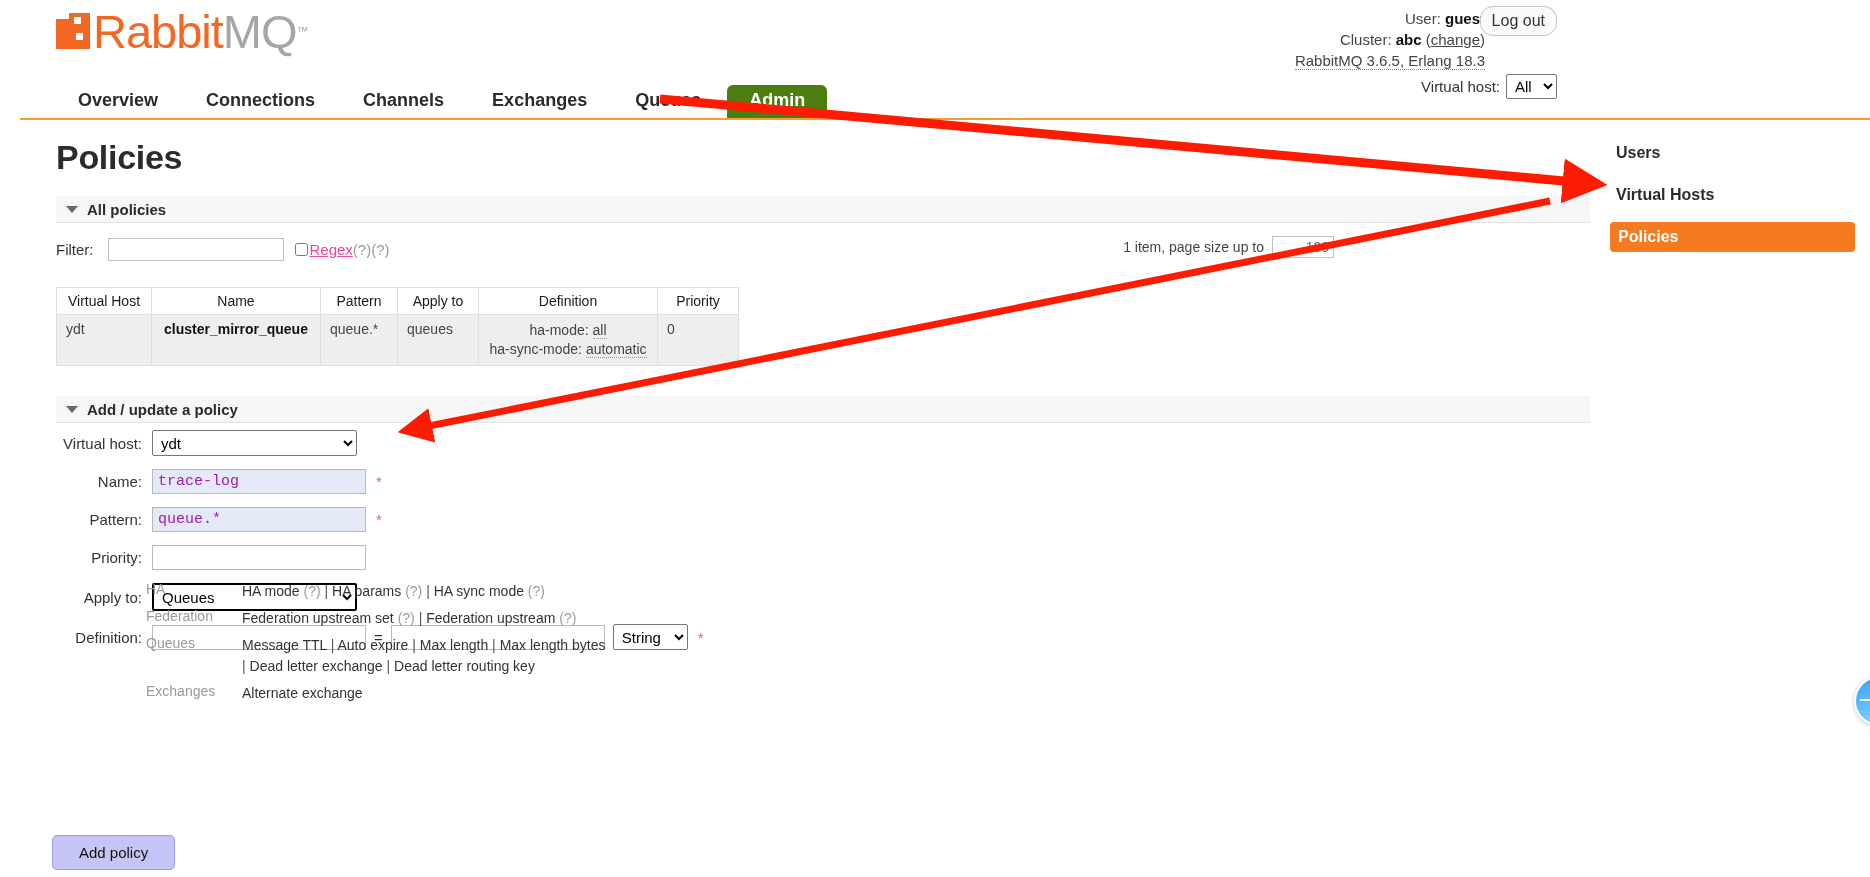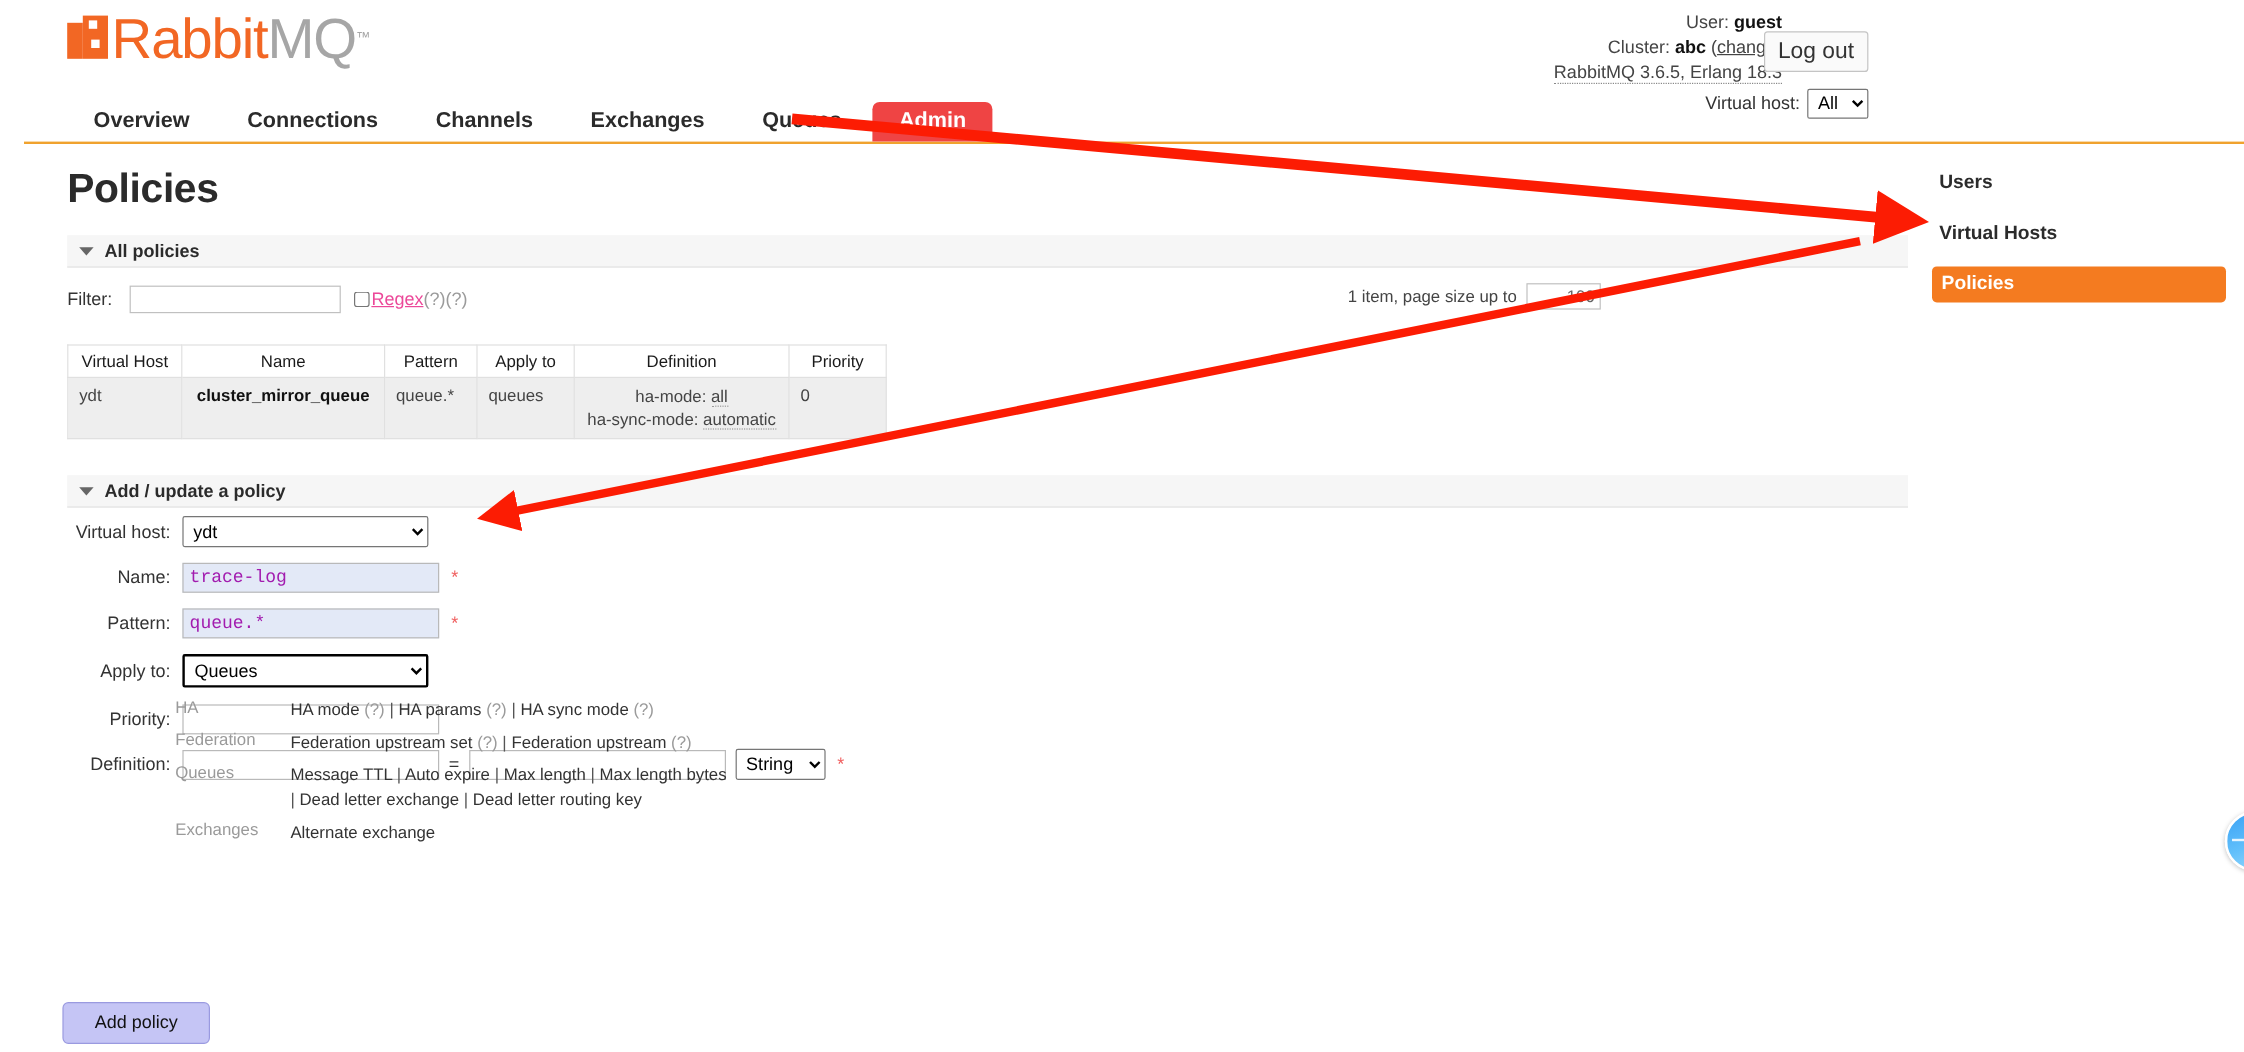--- a/index.html
+++ b/index.html
@@ -70,26 +70,26 @@
     font-size: 15px;
     color: #444;
     line-height: 21px;
   }
   .userinfo b { color: #111; }
   .userinfo .dotted { border-bottom: 1px dotted #888; }
   .userinfo a { color: #444; text-decoration: underline; }
   .logout-btn {
     position: absolute;
     right: 333px;
-    top: 26px;
+    top: 6px;
     background: #fafafa;
     border: 1px solid #c4c4c4;
-    border-radius: 3px;
+    border-radius: 13px;
     padding: 5px 11px;
-    font-size: 19px;
+    font-size: 16px;
     color: #333;
     font-family: "Liberation Sans", sans-serif;
     cursor: pointer;
   }
 
   .vhost-sel-wrap {
     position: absolute;
     right: 333px;
     top: 74px;
     display: flex;
@@ -131,21 +131,21 @@
     font-size: 18px;
     font-weight: bold;
     color: #2b2b2b;
     padding: 5px 22px 7px 22px;
     margin-right: 4px;
     border-radius: 6px 6px 0 0;
     cursor: pointer;
     white-space: nowrap;
   }
   .navitem.active {
-    background: #ef4444;
+    background: #4d7c0f;
     color: #ffffff;
   }
 
   
   .page-title {
     position: absolute;
     left: 36px;
     top: 138px;
     font-size: 34px;
     font-weight: bold;
@@ -533,27 +533,27 @@
     <div class="frow">
       <span class="flab">Name:</span>
       <input class="txtinput autofill" type="text" value="trace-log" style="">
       <span class="req">*</span>
     </div>
     <div class="frow">
       <span class="flab">Pattern:</span>
       <input class="txtinput autofill" type="text" value="queue.*" style="">
       <span class="req">*</span>
     </div>
+    <div class="frow">
+      <span class="flab">Priority:</span>
+      <input class="txtinput" type="text" value="" style="">
+    </div>
     <div class="frow" style="height:30px;">
       <span class="flab">Apply to:</span>
       <select class="rmq applyto-select" id="applyto-select"><option>Exchanges and queues</option><option>Exchanges</option><option selected="">Queues</option></select>
-    </div>
-    <div class="frow">
-      <span class="flab">Priority:</span>
-      <input class="txtinput" type="text" value="" style="">
     </div>
     <div class="frow">
       <span class="flab">Definition:</span>
       <input class="txtinput" type="text" value="" style="">
       <span class="def-eq">=</span>
       <input class="txtinput" type="text" value="" style="">
       <select class="rmq type-select" id="deftype-select" style="margin-left:8px;"><option>String</option><option>Number</option><option>Boolean</option><option>List</option></select>
       <span class="req">*</span>
     </div>
   </div>

